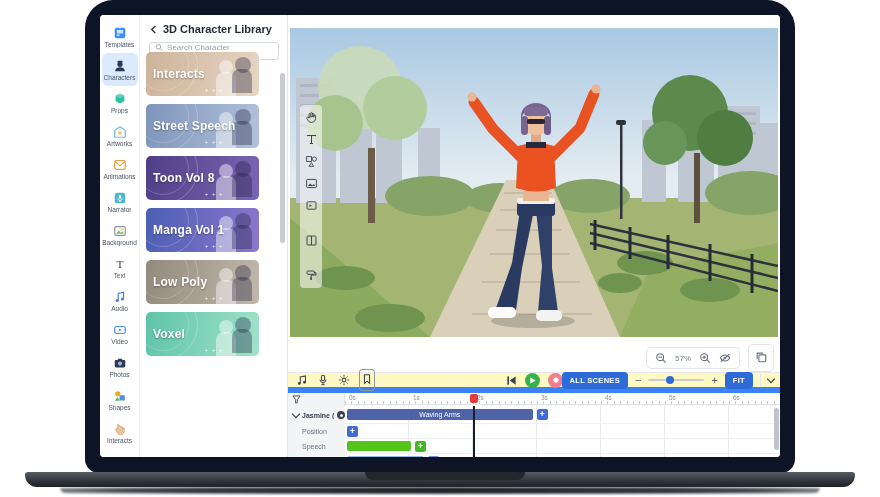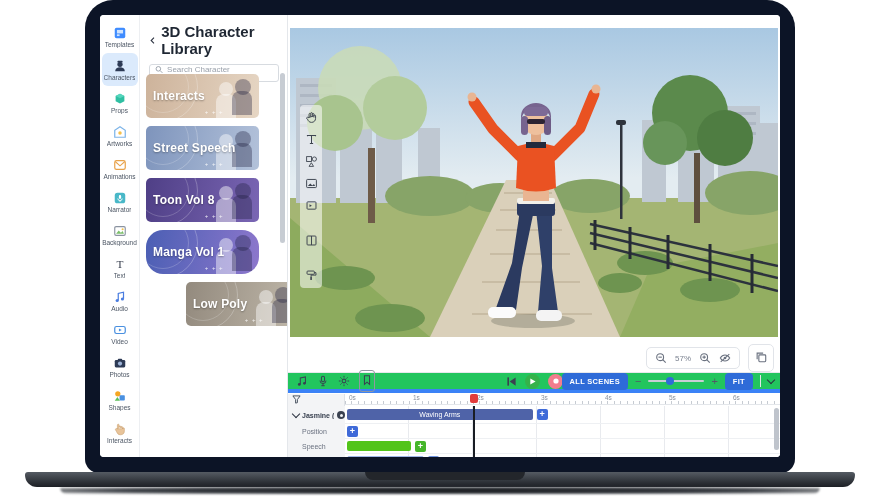--- a/index.html
+++ b/index.html
@@ -28,21 +28,21 @@
   .rail-item { width:36px; height:33px; display:flex; flex-direction:column; align-items:center;
                justify-content:center; gap:1px; border-radius:6px; cursor:pointer; flex:0 0 auto; }
   .rail-item.active { background:#dbeafc; }
   .rail-item .lbl { font-size:6.5px; color:#4b5563; max-width:38px; overflow:hidden; white-space:nowrap; }
   .rail-item svg { width:14px; height:14px; }
 
   
   .library { position:absolute; left:41px; top:0; width:147px; height:442px; background:#fff;
              border-right:1px solid #e4e7eb; overflow:hidden; }
   .lib-head { display:flex; align-items:center; gap:5px; padding:8px 8px 4px 8px; }
-  .lib-title { font-size:15px; font-weight:bold; color:#1f2733; }
+  .lib-title { font-size:11px; font-weight:bold; color:#1f2733; }
   .search { margin:3px 8px 6px 8px; height:18px; border:1px solid #d7dbe0; border-radius:3px;
             display:flex; align-items:flex-start; gap:4px; padding:0 5px; background:#fff; }
   .search input { border:none; outline:none; width:100%; font-size:8px; color:#374151; font-family:"Liberation Sans",sans-serif; }
   .search input::placeholder { color:#9aa1ab; }
   .cards { position:relative; margin-left:5px; width:113px; }
   .card { position:relative; width:113px; height:44px; border-radius:5px; margin-bottom:8px; overflow:hidden; cursor:pointer; }
   .card.first { margin-top:-14px; }
   .card-title { position:absolute; left:7px; top:50%; transform:translateY(-50%);
                 font-size:12px; font-weight:800; color:#fff; letter-spacing:.2px;
                 text-shadow:0 1px 2px rgba(0,0,0,.35); white-space:nowrap; }
@@ -72,21 +72,21 @@
 
   .zoom-bar { position:absolute; top:329px; right:6px; display:flex; align-items:center; gap:8px; }
   .zoom-group { display:flex; align-items:center; gap:8px; border:1px solid #e1e4e9; border-radius:5px;
                 padding:4px 8px; background:#fff; }
   .zoom-group svg, .dup-btn svg { width:12px; height:12px; cursor:pointer; }
   .zoom-level { font-size:8px; color:#7b8290; }
   .dup-btn { border:1px solid #e1e4e9; border-radius:5px; padding:4px 6px; background:#fff; cursor:pointer; }
 
   
   .tl-toolbar { position:absolute; left:188px; top:357px; width:492px; height:21px;
-                border-top:1px solid #e6e8ec; border-bottom:4px solid #3b82f6; background:#22c55e; }
+                border-top:1px solid #e6e8ec; border-bottom:6px solid #3b82f6; background:#fef9c3; }
   .tlt-left { position:absolute; left:8px; top:0; height:100%; display:flex; align-items:center; gap:9px; }
   .tlt-left svg { width:12px; height:12px; cursor:pointer; }
   .boxed { border:1px solid #8f97a3; border-radius:3px; padding:1px; }
   .playback { position:absolute; left:218px; top:0; height:100%; display:flex; align-items:center; gap:8px; }
   .pb-circle { width:15px; height:15px; border-radius:50%; display:flex; align-items:center; justify-content:center; cursor:pointer; }
   .playback svg { cursor:pointer; }
   .tl-right { position:absolute; right:6px; top:0; height:100%; display:flex; align-items:center; gap:7px; }
   .btn-blue { background:#2e6bd8; color:#fff; font-size:7.5px; font-weight:bold; border:none;
               border-radius:4px; padding:4px 8px; cursor:pointer; letter-spacing:.3px; font-family:"Liberation Sans",sans-serif; }
   .slider { position:relative; width:56px; height:2px; background:#c9cdd4; border-radius:1px; cursor:pointer; }
@@ -259,32 +259,39 @@
               <span class="card-title">Street Speech</span>
               <span class="sparkle">+ + +</span>
             </div>
           <div class="card" style="background: linear-gradient(100deg, rgb(79, 63, 134), rgb(122, 102, 180));">
               <div class="swirl"></div>
               <div class="fig a"></div>
               <div class="fig b"></div>
               <span class="card-title">Toon Vol 8</span>
               <span class="sparkle">+ + +</span>
             </div>
-          <div class="card" style="background: linear-gradient(100deg, rgb(75, 95, 180), rgb(141, 119, 204)); border-radius: 17px;">
+          <div class="card" style="background: linear-gradient(100deg, rgb(75, 95, 180), rgb(141, 119, 204));">
               <div class="swirl"></div>
               <div class="fig a"></div>
               <div class="fig b"></div>
               <span class="card-title">Manga Vol 1</span>
               <span class="sparkle">+ + +</span>
             </div>
-          <div class="card" style="background: linear-gradient(100deg, rgb(147, 138, 126), rgb(192, 184, 170)); margin-left: 40px;">
+          <div class="card" style="background: linear-gradient(100deg, rgb(147, 138, 126), rgb(192, 184, 170));">
               <div class="swirl"></div>
               <div class="fig a"></div>
               <div class="fig b"></div>
               <span class="card-title">Low Poly</span>
+              <span class="sparkle">+ + +</span>
+            </div>
+          <div class="card" style="background: linear-gradient(100deg, rgb(95, 196, 168), rgb(159, 226, 201));">
+              <div class="swirl"></div>
+              <div class="fig a"></div>
+              <div class="fig b"></div>
+              <span class="card-title">Voxel</span>
               <span class="sparkle">+ + +</span>
             </div>
 
         </div>
         <div class="lib-scroll"></div>
       </div>
 
       <div class="canvas-region">
         <div class="canvas">
           <svg width="488" height="309" viewBox="0 0 488 309">

